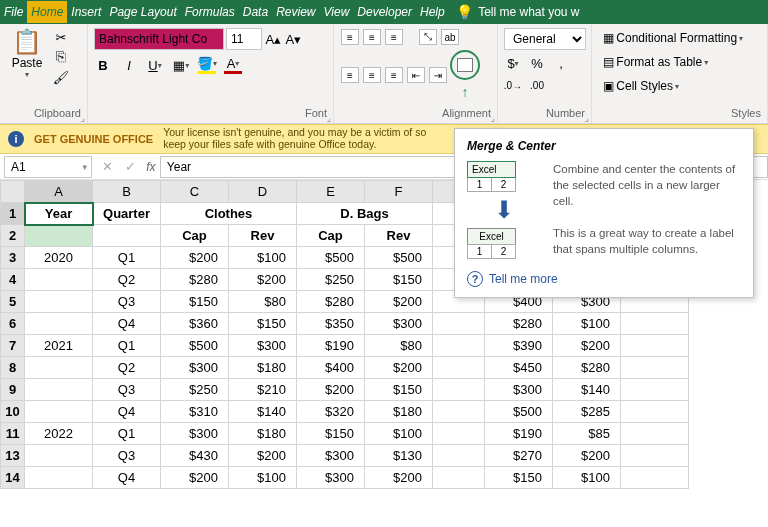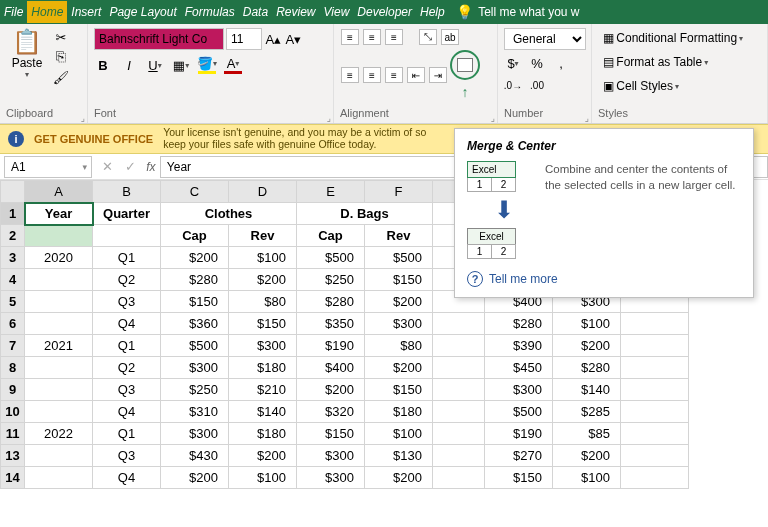--- a/index.html
+++ b/index.html
@@ -7,21 +7,21 @@
 
 .titlebar { background: #217346; height: 24px; display: flex; align-items: center; color: #fff; }
 .titlebar .tab { padding: 4px 4px; font-size: 12px; cursor: default; font-style: italic; }
 .titlebar .tab.active { background: #eab308; color: #217346; }
 .titlebar .bulb { margin-left: 8px; font-size: 14px; }
 .titlebar .tellme { margin-left: 4px; font-size: 12px; }
 
 .ribbon { background: #f3f2f1; height: 100px; display: flex; border-bottom: 1px solid #d4d4d4; }
 .rgroup { border-right: 1px solid #e0e0e0; padding: 4px 6px 2px 6px; display: flex; flex-direction: column; }
 .rgroup .body { flex: 1; display: flex; align-items: flex-start; gap: 4px; }
-.rgroup .label { text-align: left; font-size: 11px; color: #666; padding: 2px 0; }
+.rgroup .label { text-align: right; font-size: 11px; color: #666; padding: 2px 0; }
 .rgroup .corner { position: relative; }
 .rgroup .corner::after { content: "⌟"; position: absolute; right: -4px; bottom: -2px; font-size: 9px; color: #888; }
 
 .vstack { display: flex; flex-direction: column; gap: 2px; }
 .hstack { display: flex; flex-direction: row; gap: 2px; align-items: center; }
 
 .btn { border: 1px solid transparent; padding: 2px 4px; background: transparent; font-size: 12px; display: inline-flex; align-items: center; gap: 2px; }
 .bigbtn { display: flex; flex-direction: column; align-items: center; width: 42px; }
 .bigbtn .icon { font-size: 24px; }
 .smicon { width: 18px; height: 18px; display: inline-flex; align-items: center; justify-content: center; font-size: 13px; }
@@ -56,21 +56,21 @@
 .rowhdr { background: #e6e6e6; text-align: center; font-size: 12px; width: 24px; }
 td.c { text-align: center; padding: 0 6px; }
 td.r { text-align: right; padding: 0 10px; }
 .sel { background: #cce8cf; }
 .active-cell { outline: 2px solid #217346; outline-offset: -1px; background: #fff !important; font-weight: bold; }
 .hdr-sel { background: #d2d2d2 !important; }
 .bold-row td, .bold-row th { font-weight: bold; }
 
 .tooltip { position: absolute; top: 128px; left: 454px; width: 300px; background: #fff; border: 1px solid #c0c0c0; box-shadow: 2px 2px 6px rgba(0,0,0,0.2); padding: 10px 12px; font-size: 12px; z-index: 10; }
 .tooltip h4 { font-size: 12px; font-weight: bold; margin-bottom: 8px; font-style: italic; }
-.tooltip .row { display: flex; gap: 4px; }
+.tooltip .row { display: flex; gap: 12px; }
 .tooltip .diagram { width: 74px; }
 .tooltip .diag-box { border: 1px solid #888; font-size: 10px; }
 .tooltip .diag-box td { border: 1px solid #aaa; width: 24px; height: 14px; text-align: center; font-size: 10px; padding: 0; }
 .tooltip .diag-box .lbl td { border: none; background: #eef6ee; }
 .tooltip .arrow { font-size: 24px; color: #2b579a; text-align: center; margin: 4px 0; }
 .tooltip .desc { flex: 1; color: #555; font-size: 11.5px; line-height: 1.4; }
 .tooltip .more { margin-top: 12px; display: flex; align-items: center; gap: 6px; }
 .tooltip .more .q { width: 16px; height: 16px; border-radius: 50%; border: 1.5px solid #2b579a; color: #2b579a; display: flex; align-items: center; justify-content: center; font-size: 11px; font-weight: bold; }
 .tooltip .more a { color: #2b579a; font-size: 12px; cursor: pointer; }
 
@@ -427,19 +427,20 @@
             </tr>
             <tr>
               <td>1</td>
               <td>2</td>
             </tr>
           </tbody>
         </table>
     </div>
     <div class="desc">
       <p>Combine and center the contents of the selected cells in a new larger cell.</p><br>
+      <p>This is a great way to create a label that spans multiple columns.</p>
     </div>
   </div>
   <div class="more">
     <span class="q">?</span>
     <a>Tell me more</a>
   </div>
 </div>
 
 </body></html>

